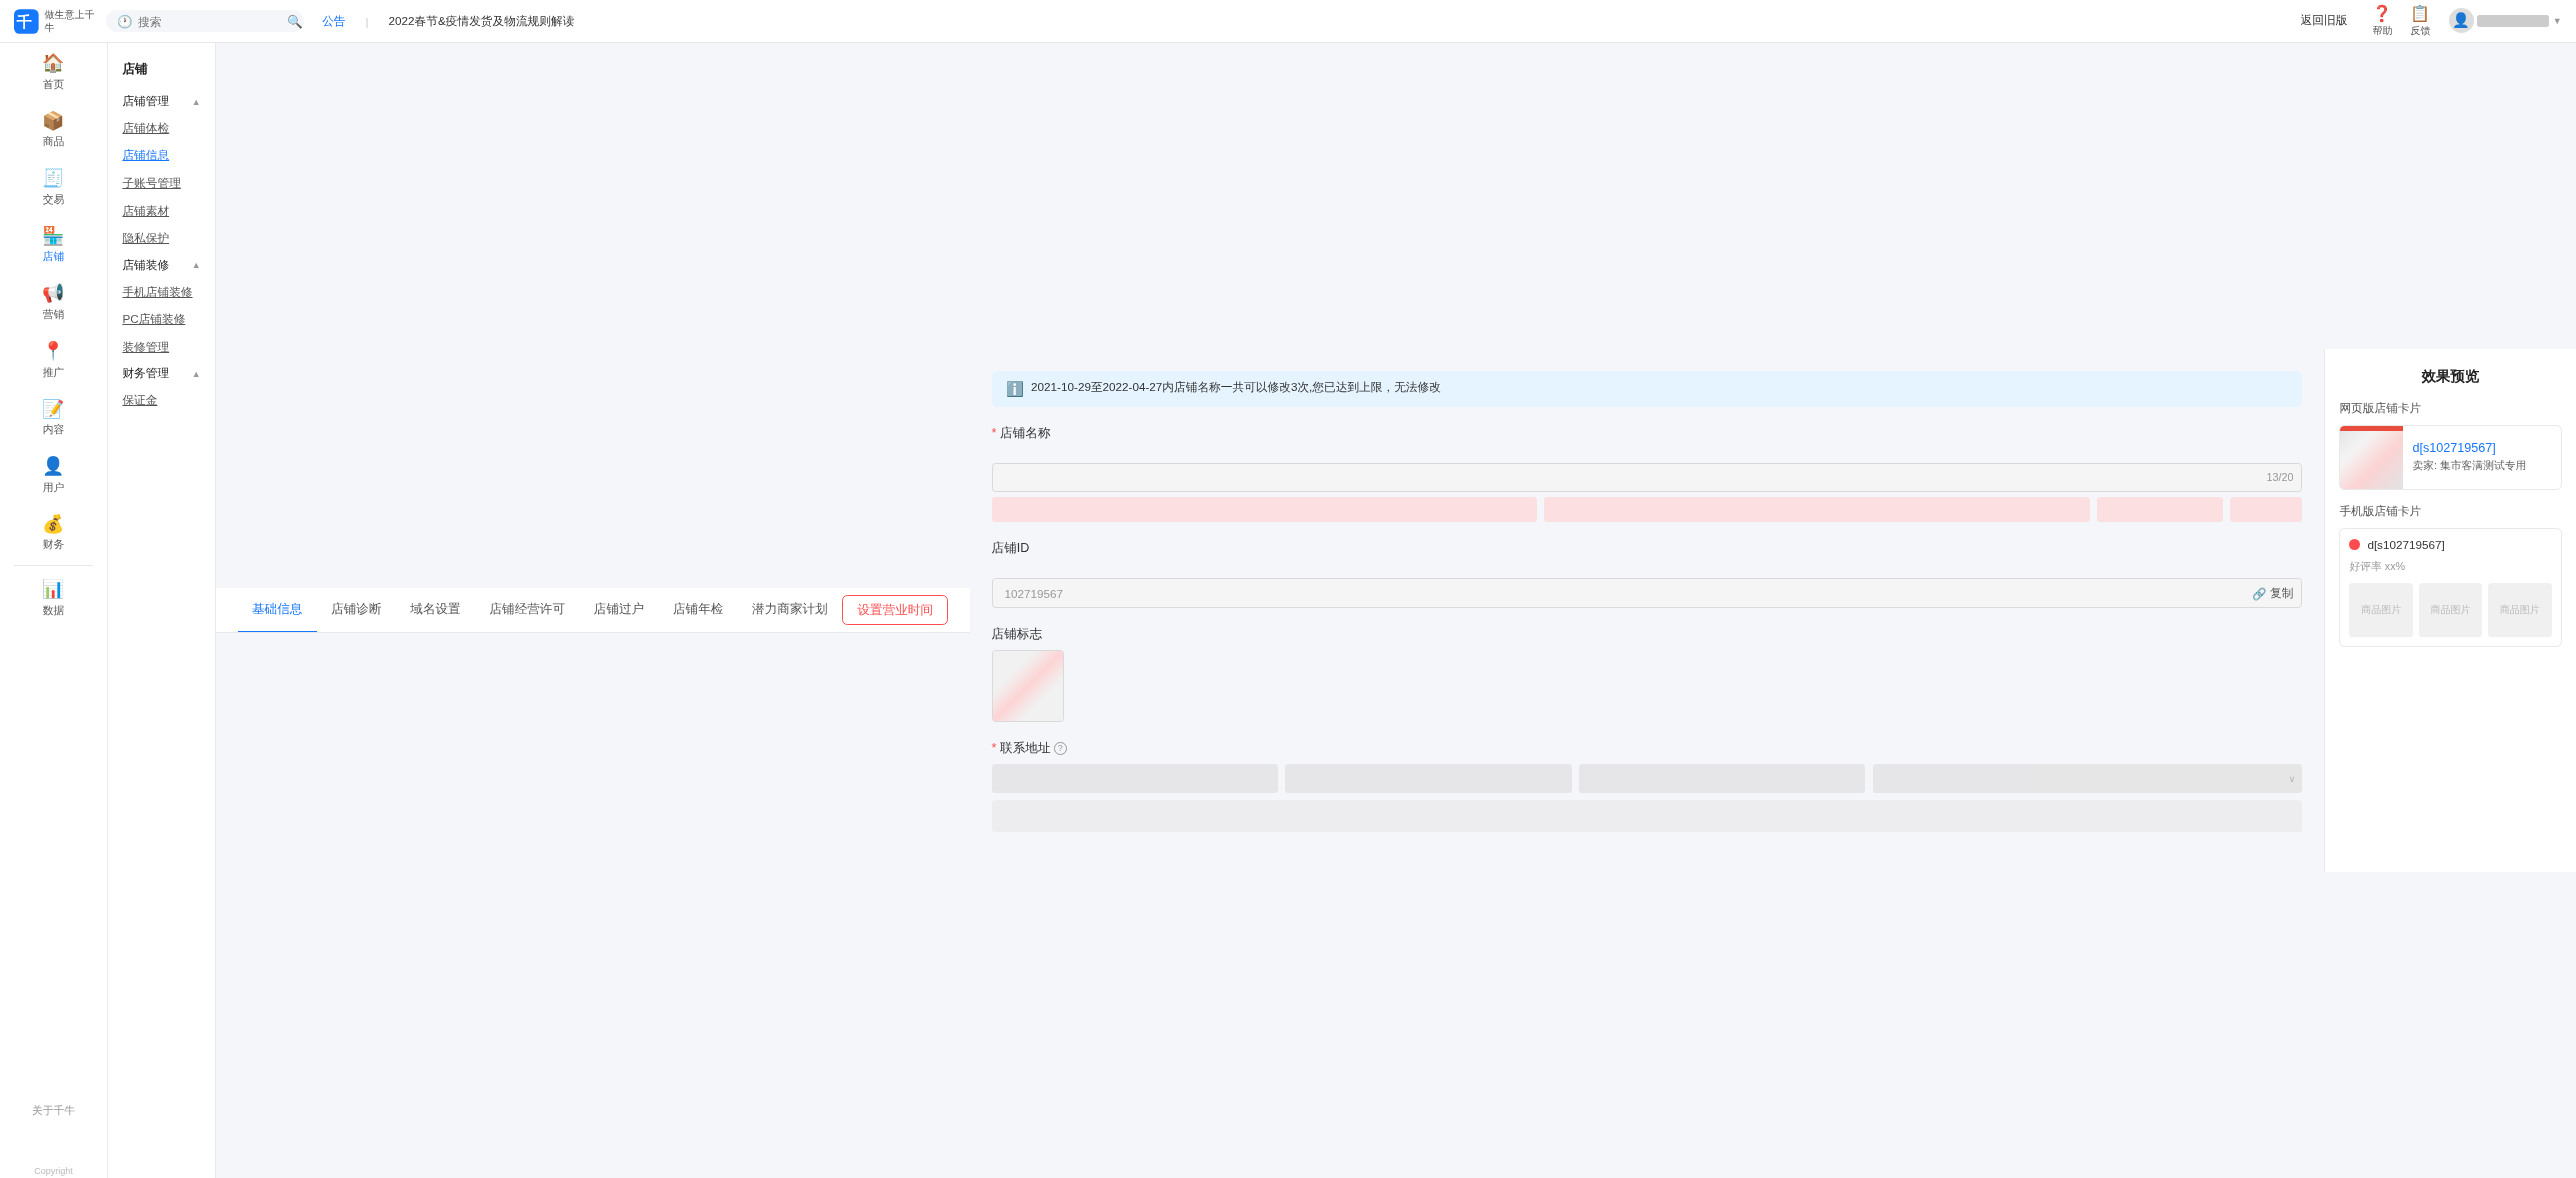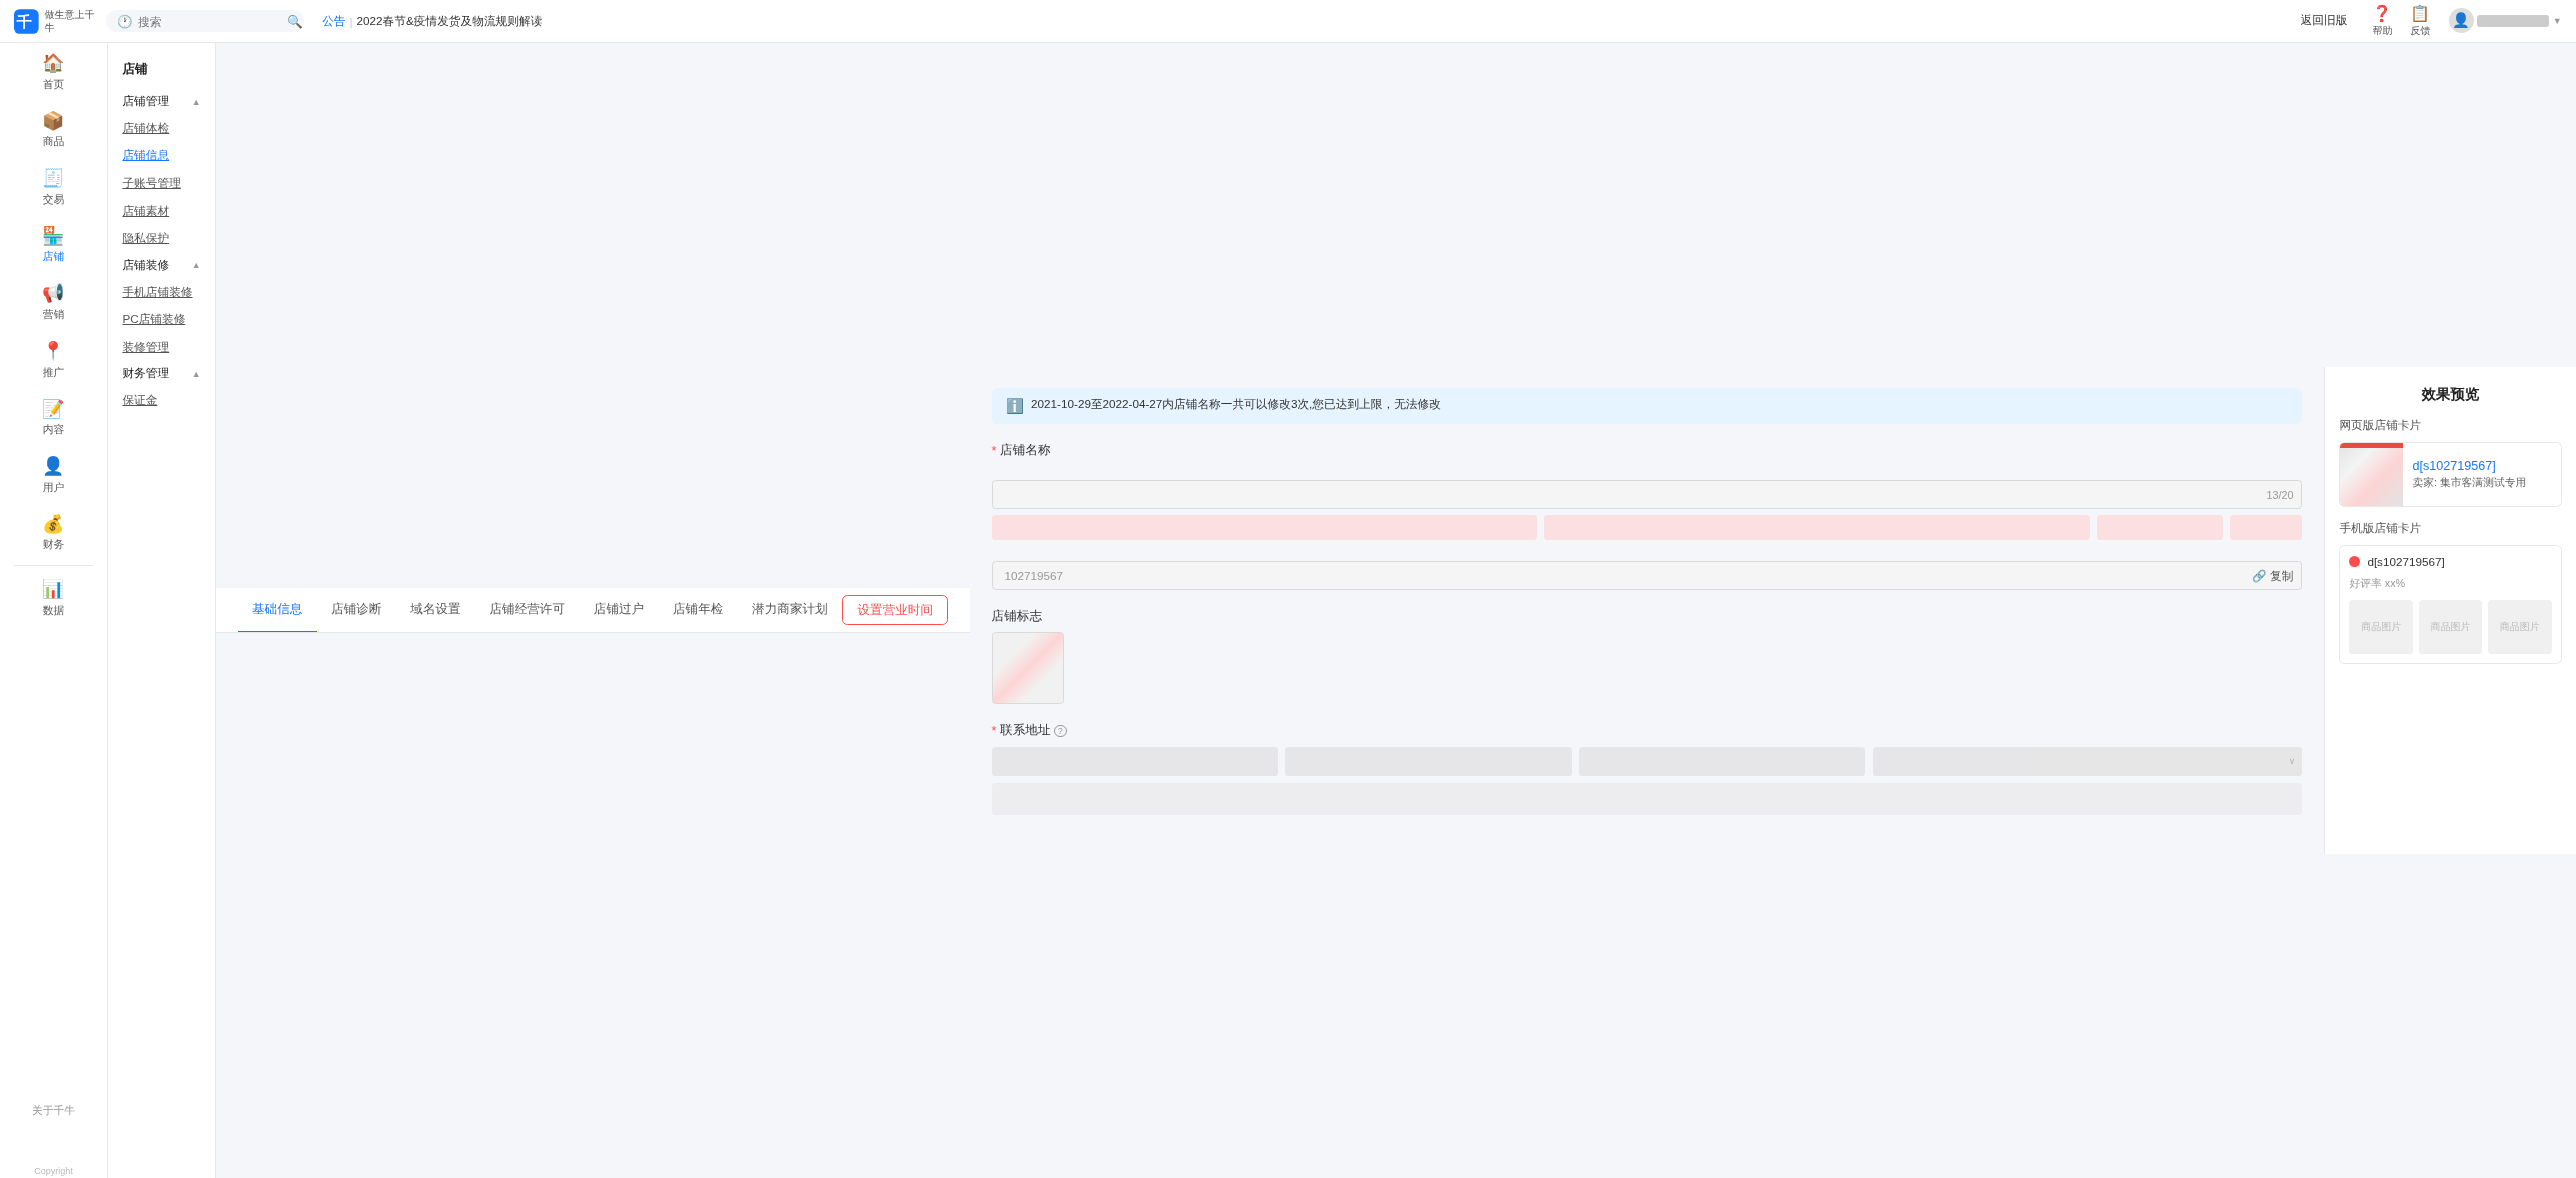--- a/index.html
+++ b/index.html
@@ -4,21 +4,21 @@
   <style>
     * { box-sizing: border-box; margin: 0; padding: 0; }
     body { font-family: -apple-system, BlinkMacSystemFont, 'PingFang SC', 'Microsoft YaHei', sans-serif; background: #f5f6fa; display: flex; flex-direction: column; height: 100vh; overflow: hidden; font-size: 12.6px; }
 
     
     .topbar { height: 43px; background: #fff; display: flex; align-items: center; padding: 0 14.4px; border-bottom: 0.9px solid #e8e8e8; flex-shrink: 0; gap: 10.8px; }
     .topbar-logo { width: 81px; display: flex; align-items: center; gap: 5.4px; flex-shrink: 0; }
     .logo-icon { width: 29px; height: 29px; }
     .topbar-search { display: flex; align-items: center; gap: 5.4px; background: #f5f6fa; border-radius: 14.4px; padding: 3.6px 10.8px; width: 198px; }
     .topbar-search input { border: none; background: transparent; outline: none; font-size: 11.7px; color: #333; width: 144px; }
-    .topbar-announcement { flex: 1; display: flex; align-items: center; gap: 4px; font-size: 11.7px; color: #333; padding-left: 7.2px; }
+    .topbar-announcement { flex: 1; display: flex; align-items: center; gap: 20px; font-size: 11.7px; color: #333; padding-left: 7.2px; }
     .topbar-announcement .label { color: #1677ff; font-weight: 500; }
     .topbar-actions { display: flex; align-items: center; gap: 18px; }
     .topbar-btn { display: flex; flex-direction: column; align-items: center; font-size: 10px; color: #555; cursor: pointer; gap: 1.8px; }
     .topbar-return { font-size: 11.7px; color: #333; cursor: pointer; padding: 3.6px 7.2px; border-radius: 3.6px; }
     .topbar-avatar { width: 25px; height: 25px; border-radius: 50%; background: #ddd; display: flex; align-items: center; justify-content: center; }
     .topbar-user { display: flex; align-items: center; gap: 3.6px; cursor: pointer; }
 
     
     .main-layout { display: flex; flex: 1; overflow: hidden; }
 
@@ -270,20 +270,23 @@
             <div class="name-error-row">
               <div class="name-error-tag"></div>
               <div class="name-error-tag"></div>
               <div class="name-error-tag" style="max-width:126px;"></div>
               <div class="name-error-tag" style="max-width:72px;"></div>
             </div>
           </div>
         </div>
 
         <div class="form-section">
+          <div class="form-label">
+            <span>店铺ID</span>
+          </div>
           <div class="form-input-wrapper">
             <input type="text" class="form-input form-input-disabled" value="102719567" readonly="" style="padding-right: 63px;">
             <span class="form-copy-btn">
               <span>🔗</span>
               <span>复制</span>
             </span>
           </div>
         </div>
 
         <div class="form-section">

